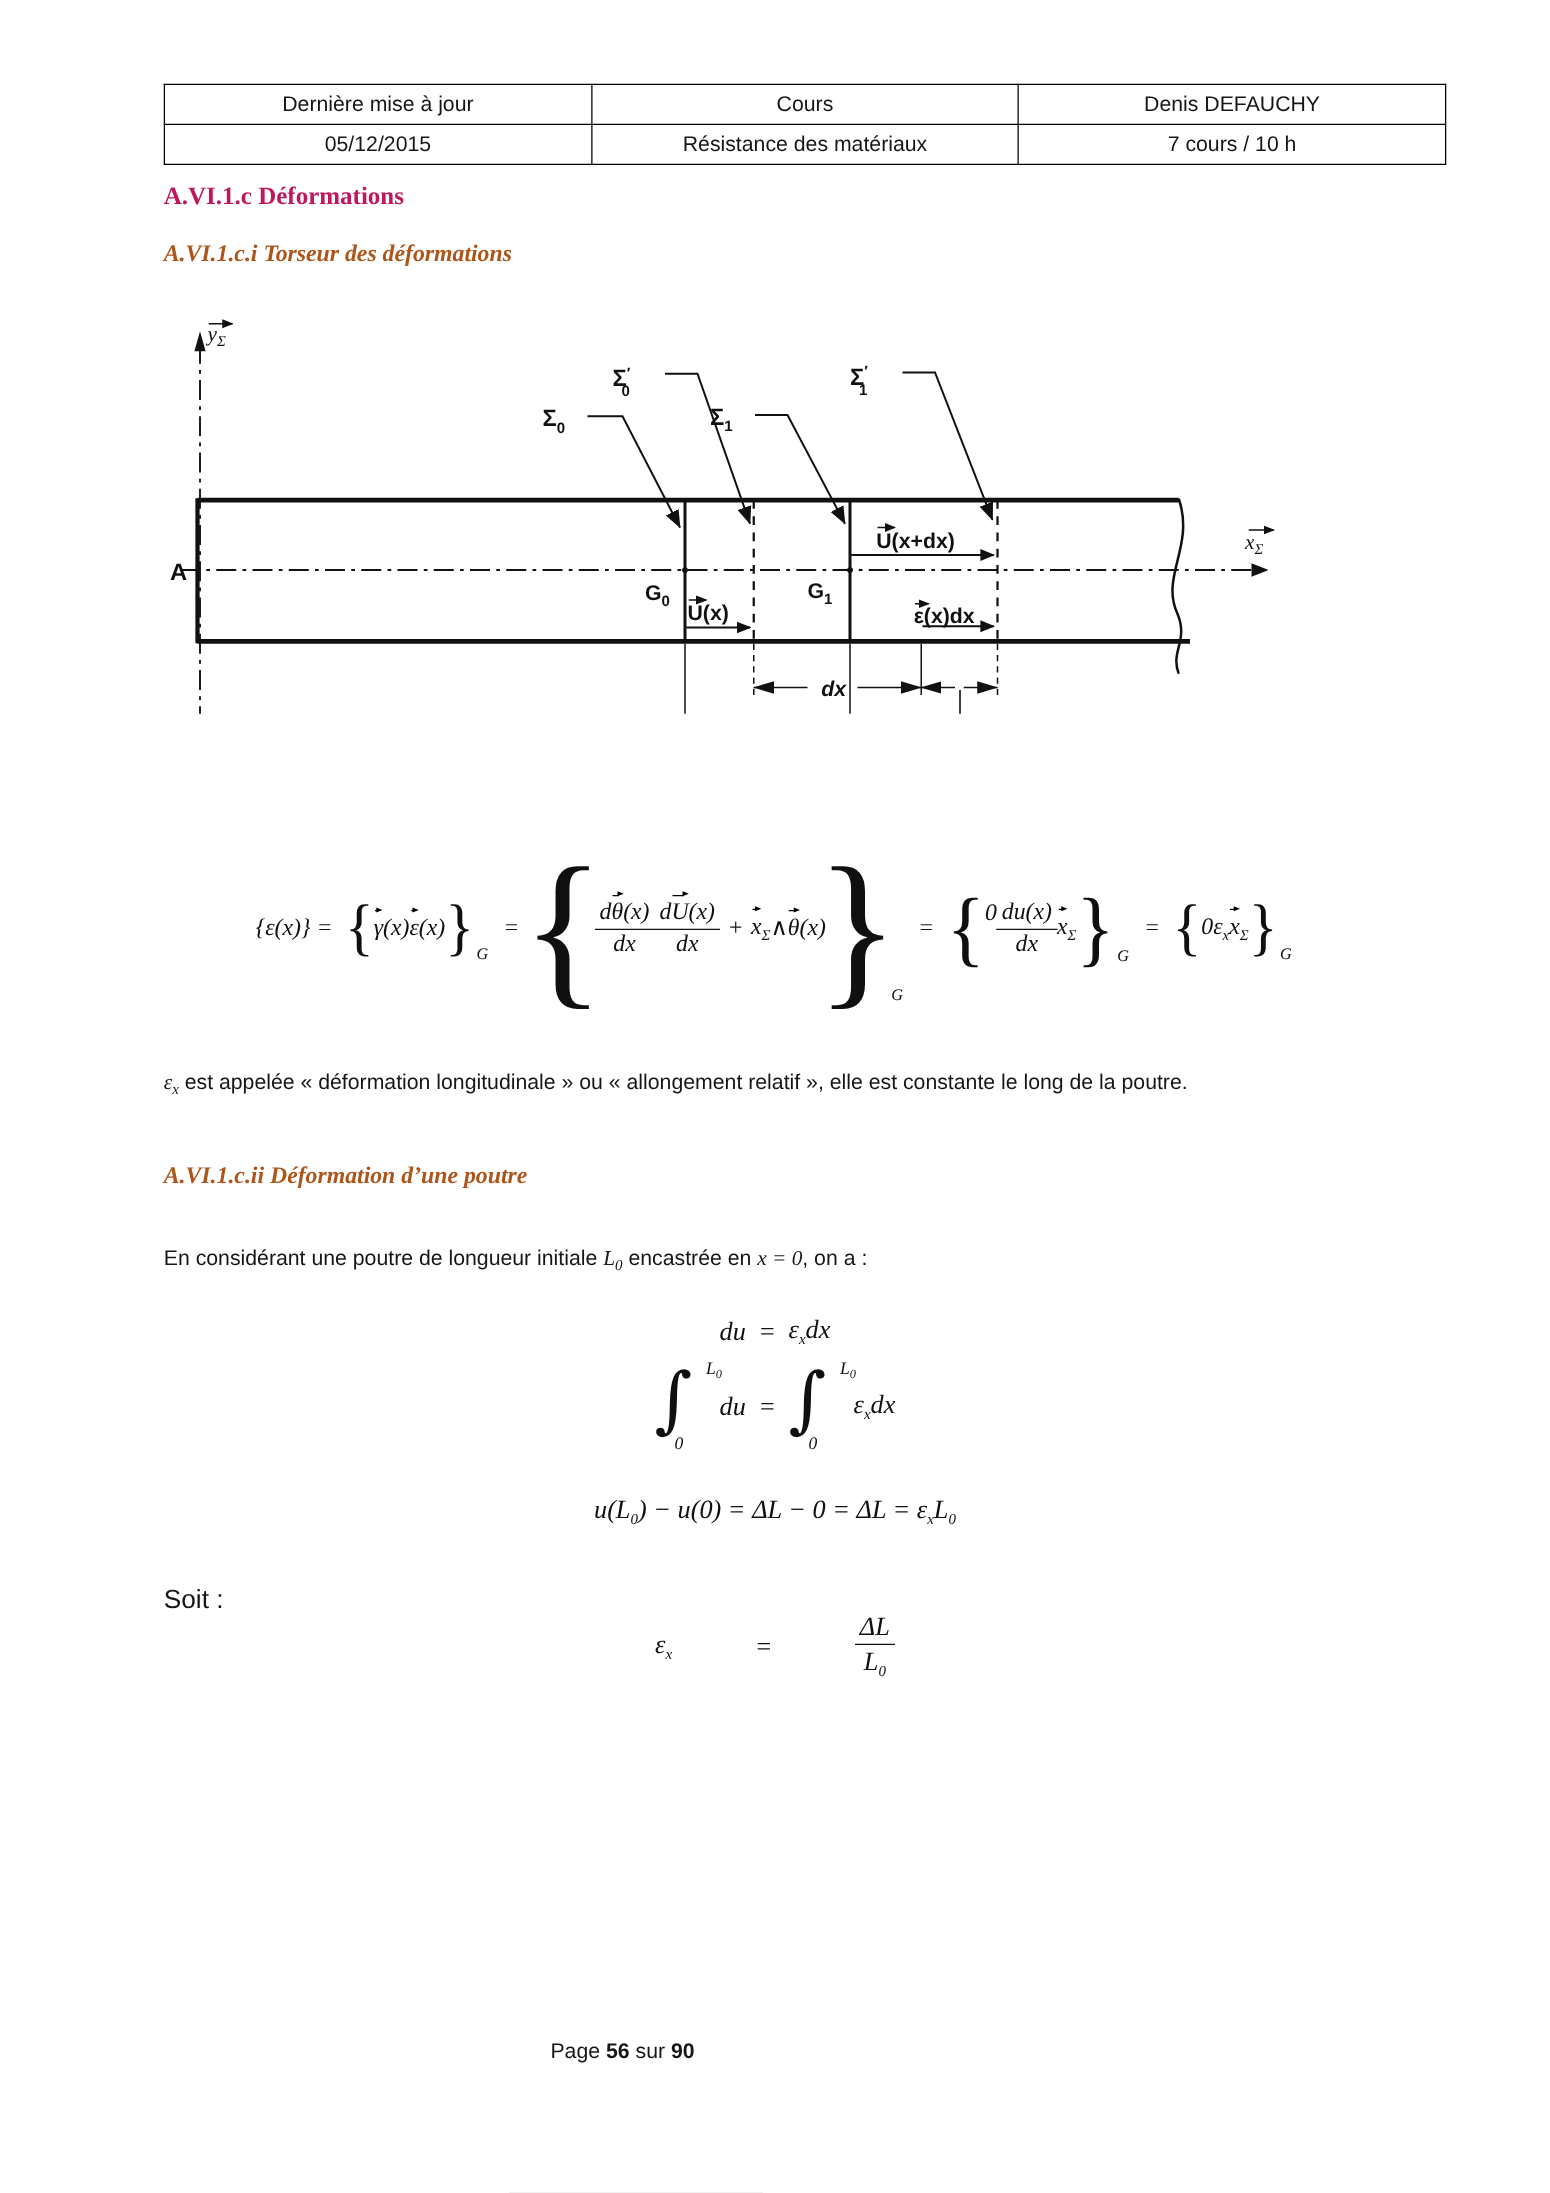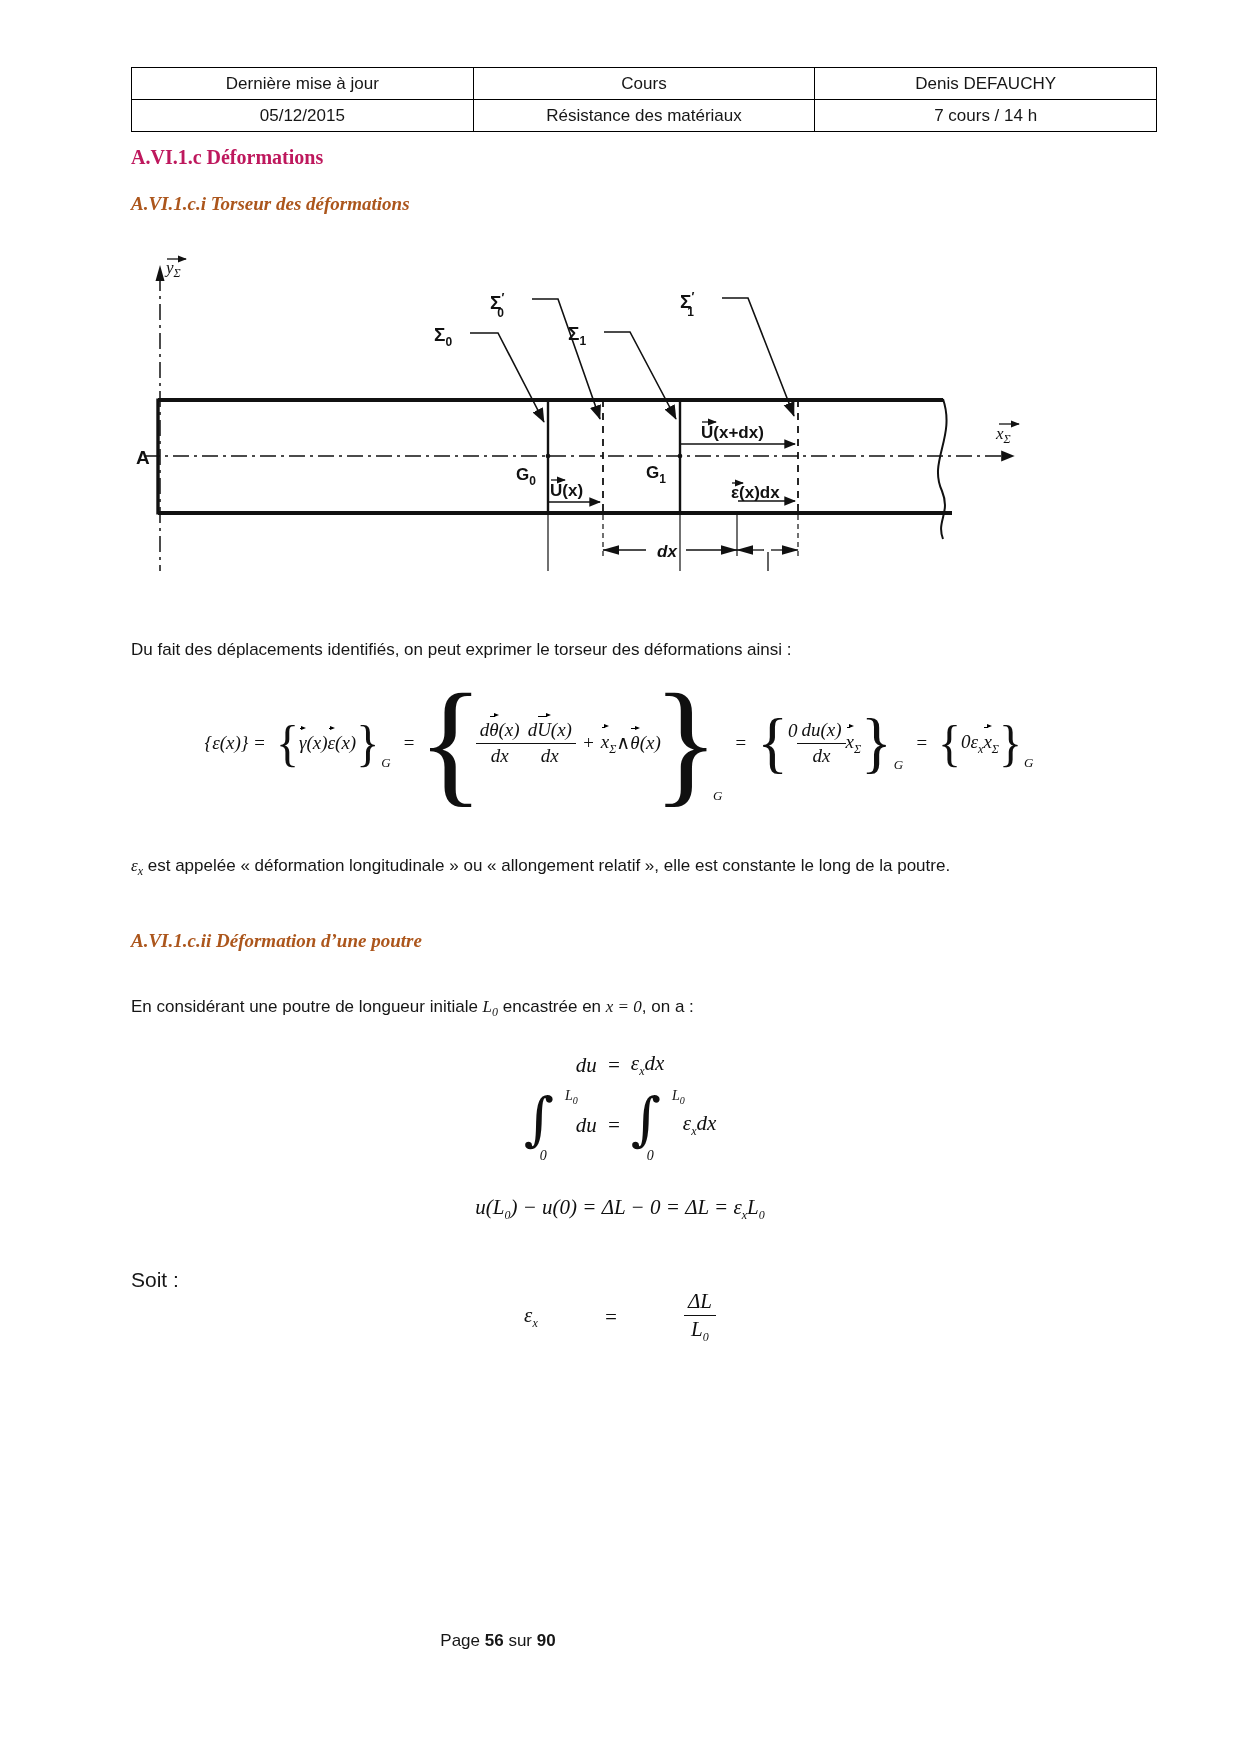--- a/index.html
+++ b/index.html
@@ -81,21 +81,21 @@
   <table class="hdr">
     <tbody>
       <tr>
         <td>Dernière mise à jour</td>
         <td>Cours</td>
         <td>Denis DEFAUCHY</td>
       </tr>
       <tr>
         <td>05/12/2015</td>
         <td>Résistance des matériaux</td>
-        <td>7 cours / 14 h</td>
+        <td>7 cours / 10 h</td>
       </tr>
     </tbody>
   </table>
 
   <div class="h-section">A.VI.1.c Déformations</div>
   <div class="h-sub i">A.VI.1.c.i Torseur des déformations</div>
 
   <svg class="diagram" width="910" height="318" viewBox="0 0 910 318">
     <defs>
       <marker id="arrM" viewBox="0 0 10 8" refX="9.5" refY="4" markerWidth="9" markerHeight="8" orient="auto-start-reverse">
@@ -189,21 +189,20 @@
     <text class="lbl" x="420" y="243"><tspan>U</tspan><tspan>(x)</tspan></text>
     <text class="lbl" x="571" y="185"><tspan>U</tspan><tspan>(x+dx)</tspan></text>
     <text class="lbl" x="601" y="245"><tspan>ε</tspan><tspan>(x)dx</tspan></text>
 
     <text class="lbl-it" x="527" y="304">dx</text>
     <text class="lbl-it" x="212" y="337">x</text>
     <text class="lbl-it" x="468" y="337">dx</text>
     <text class="lbl-it" x="691" y="339" style="font-weight:500;font-size:16.5px">allongement de l'élément dx</text>
   </svg>
 
-  <div class="para" style="top:636px">Du fait des déplacements identifiés, on peut exprimer le torseur des déformations ainsi :</div>
 
   <div class="eq eq-torsor">
     <span>{ε(x)} =</span>
     <span class="gap"></span>
     <span class="memb">
       <span class="brace sm">{</span>
       <span class="stack">
         <span><span class="vec">γ</span><span>(x)</span></span>
         <span><span class="vec">ε</span><span>(x)</span></span>
       </span>

